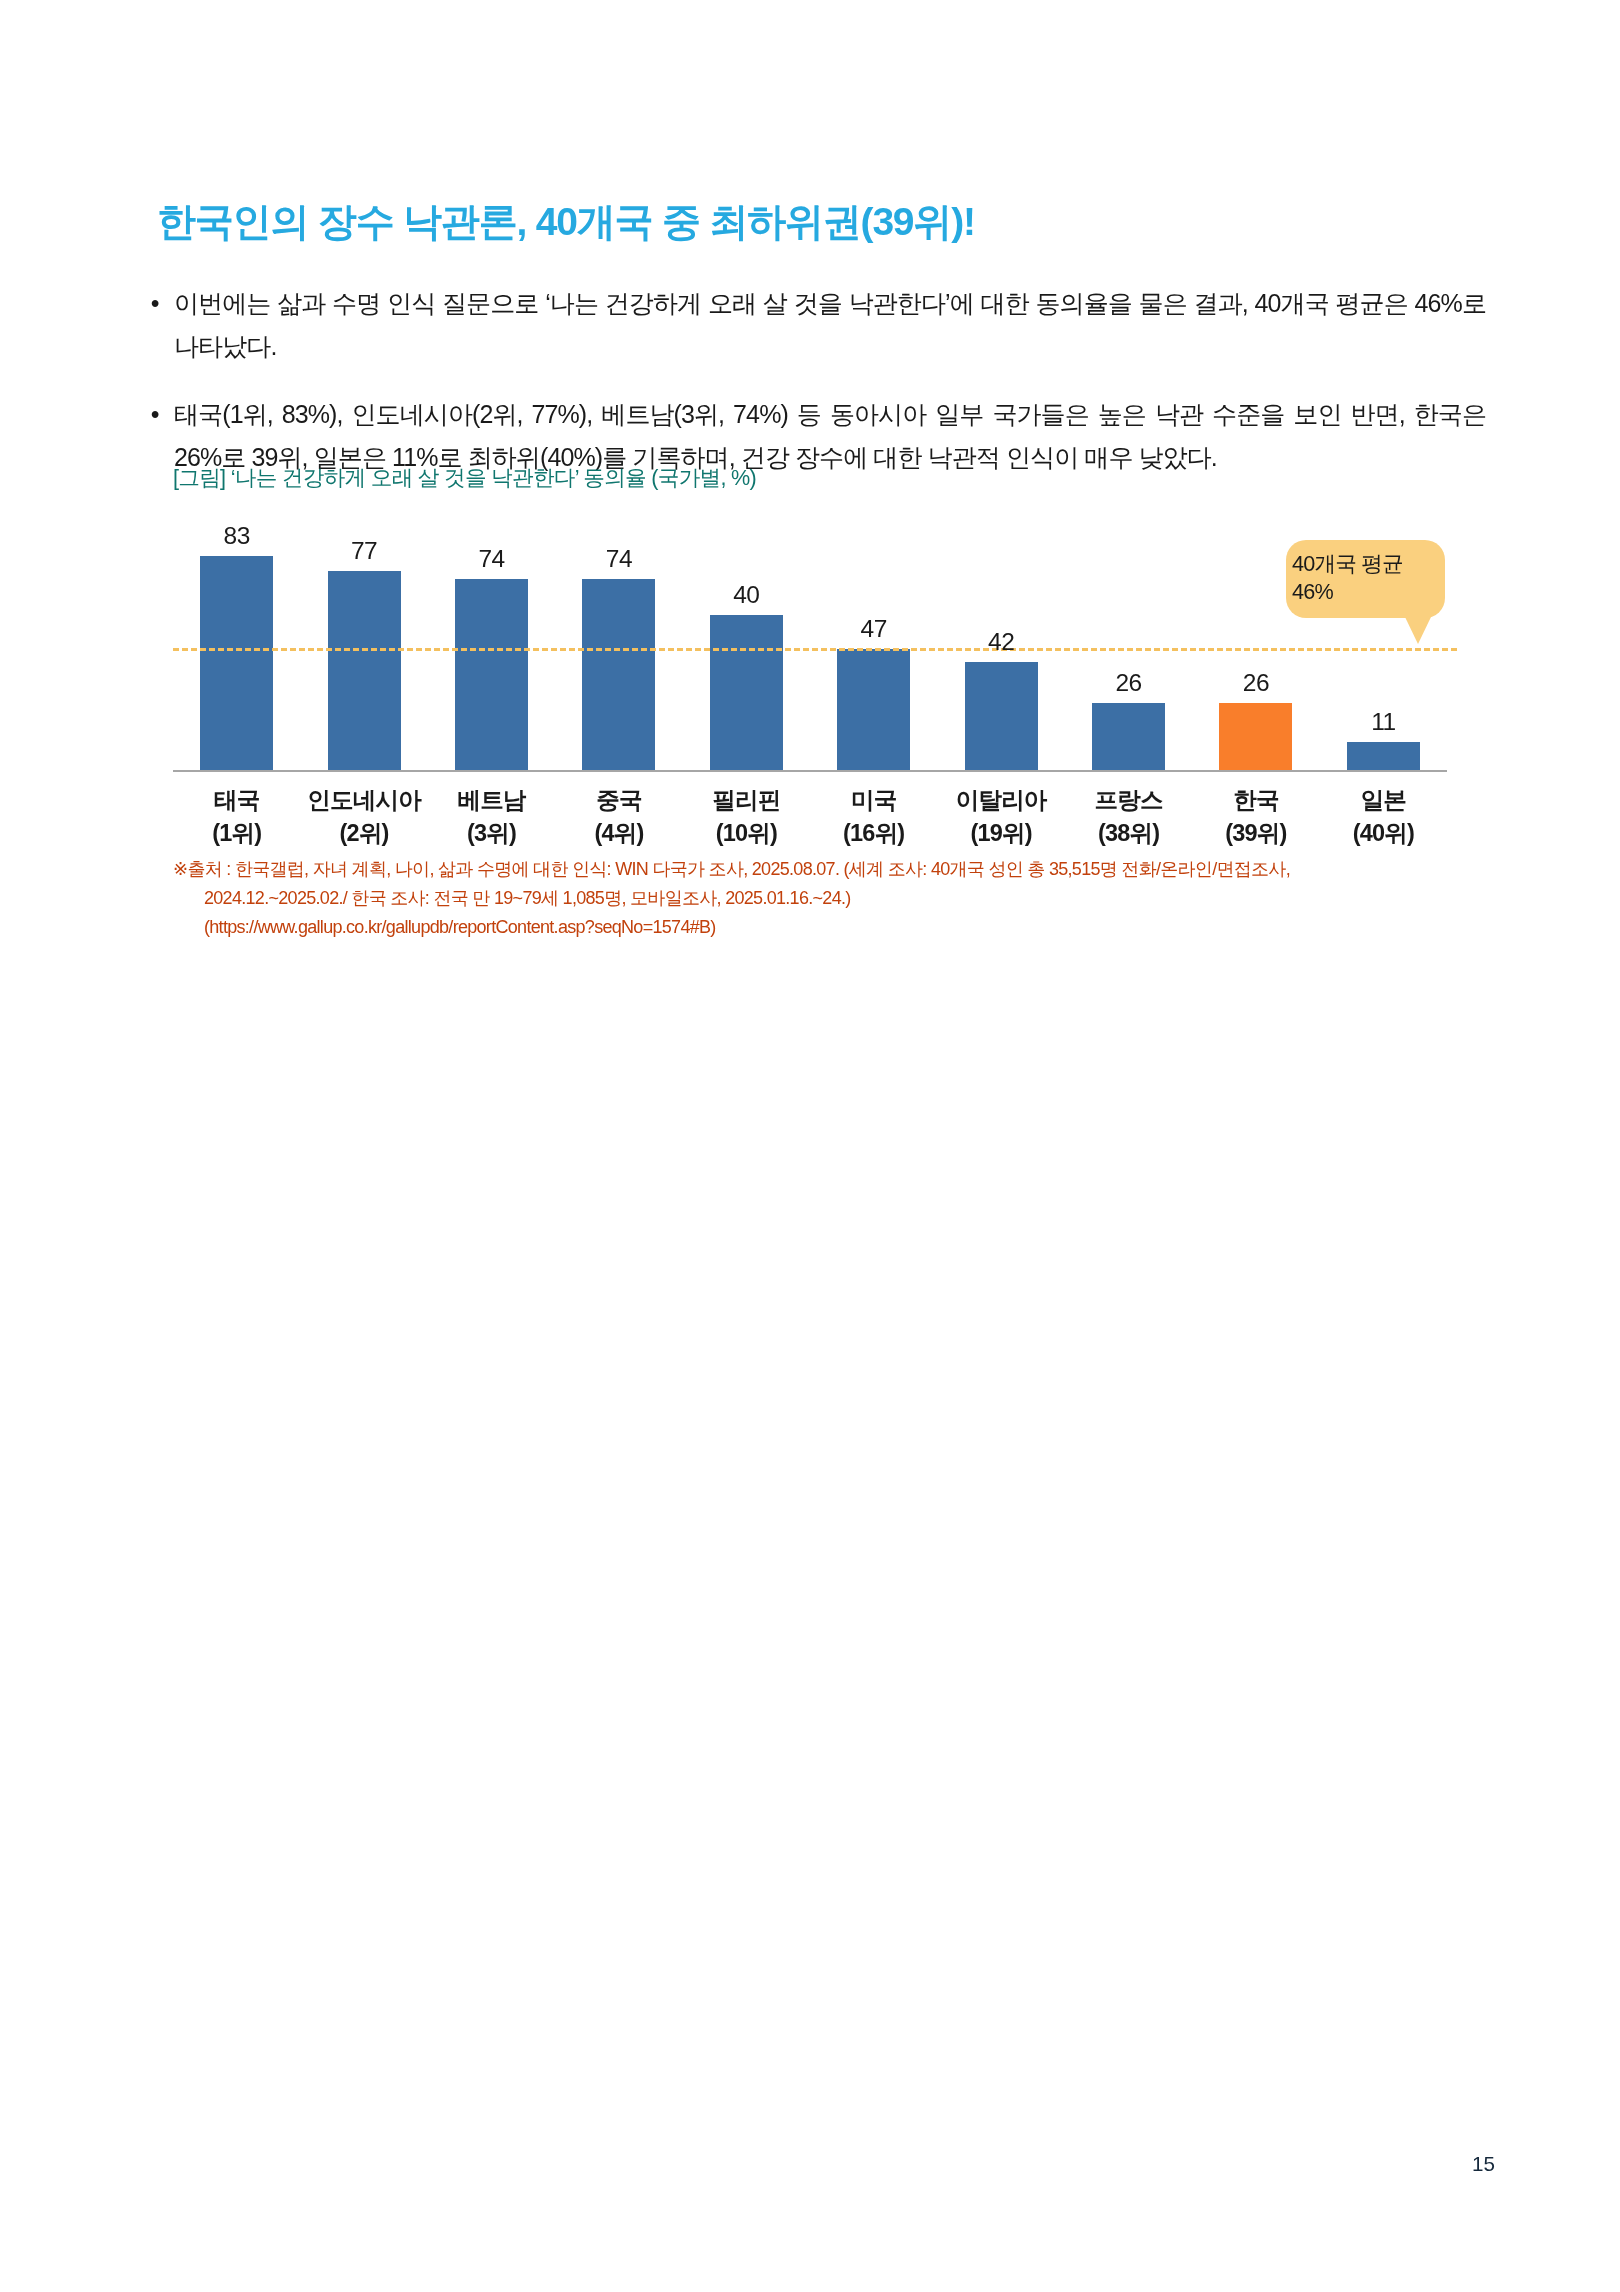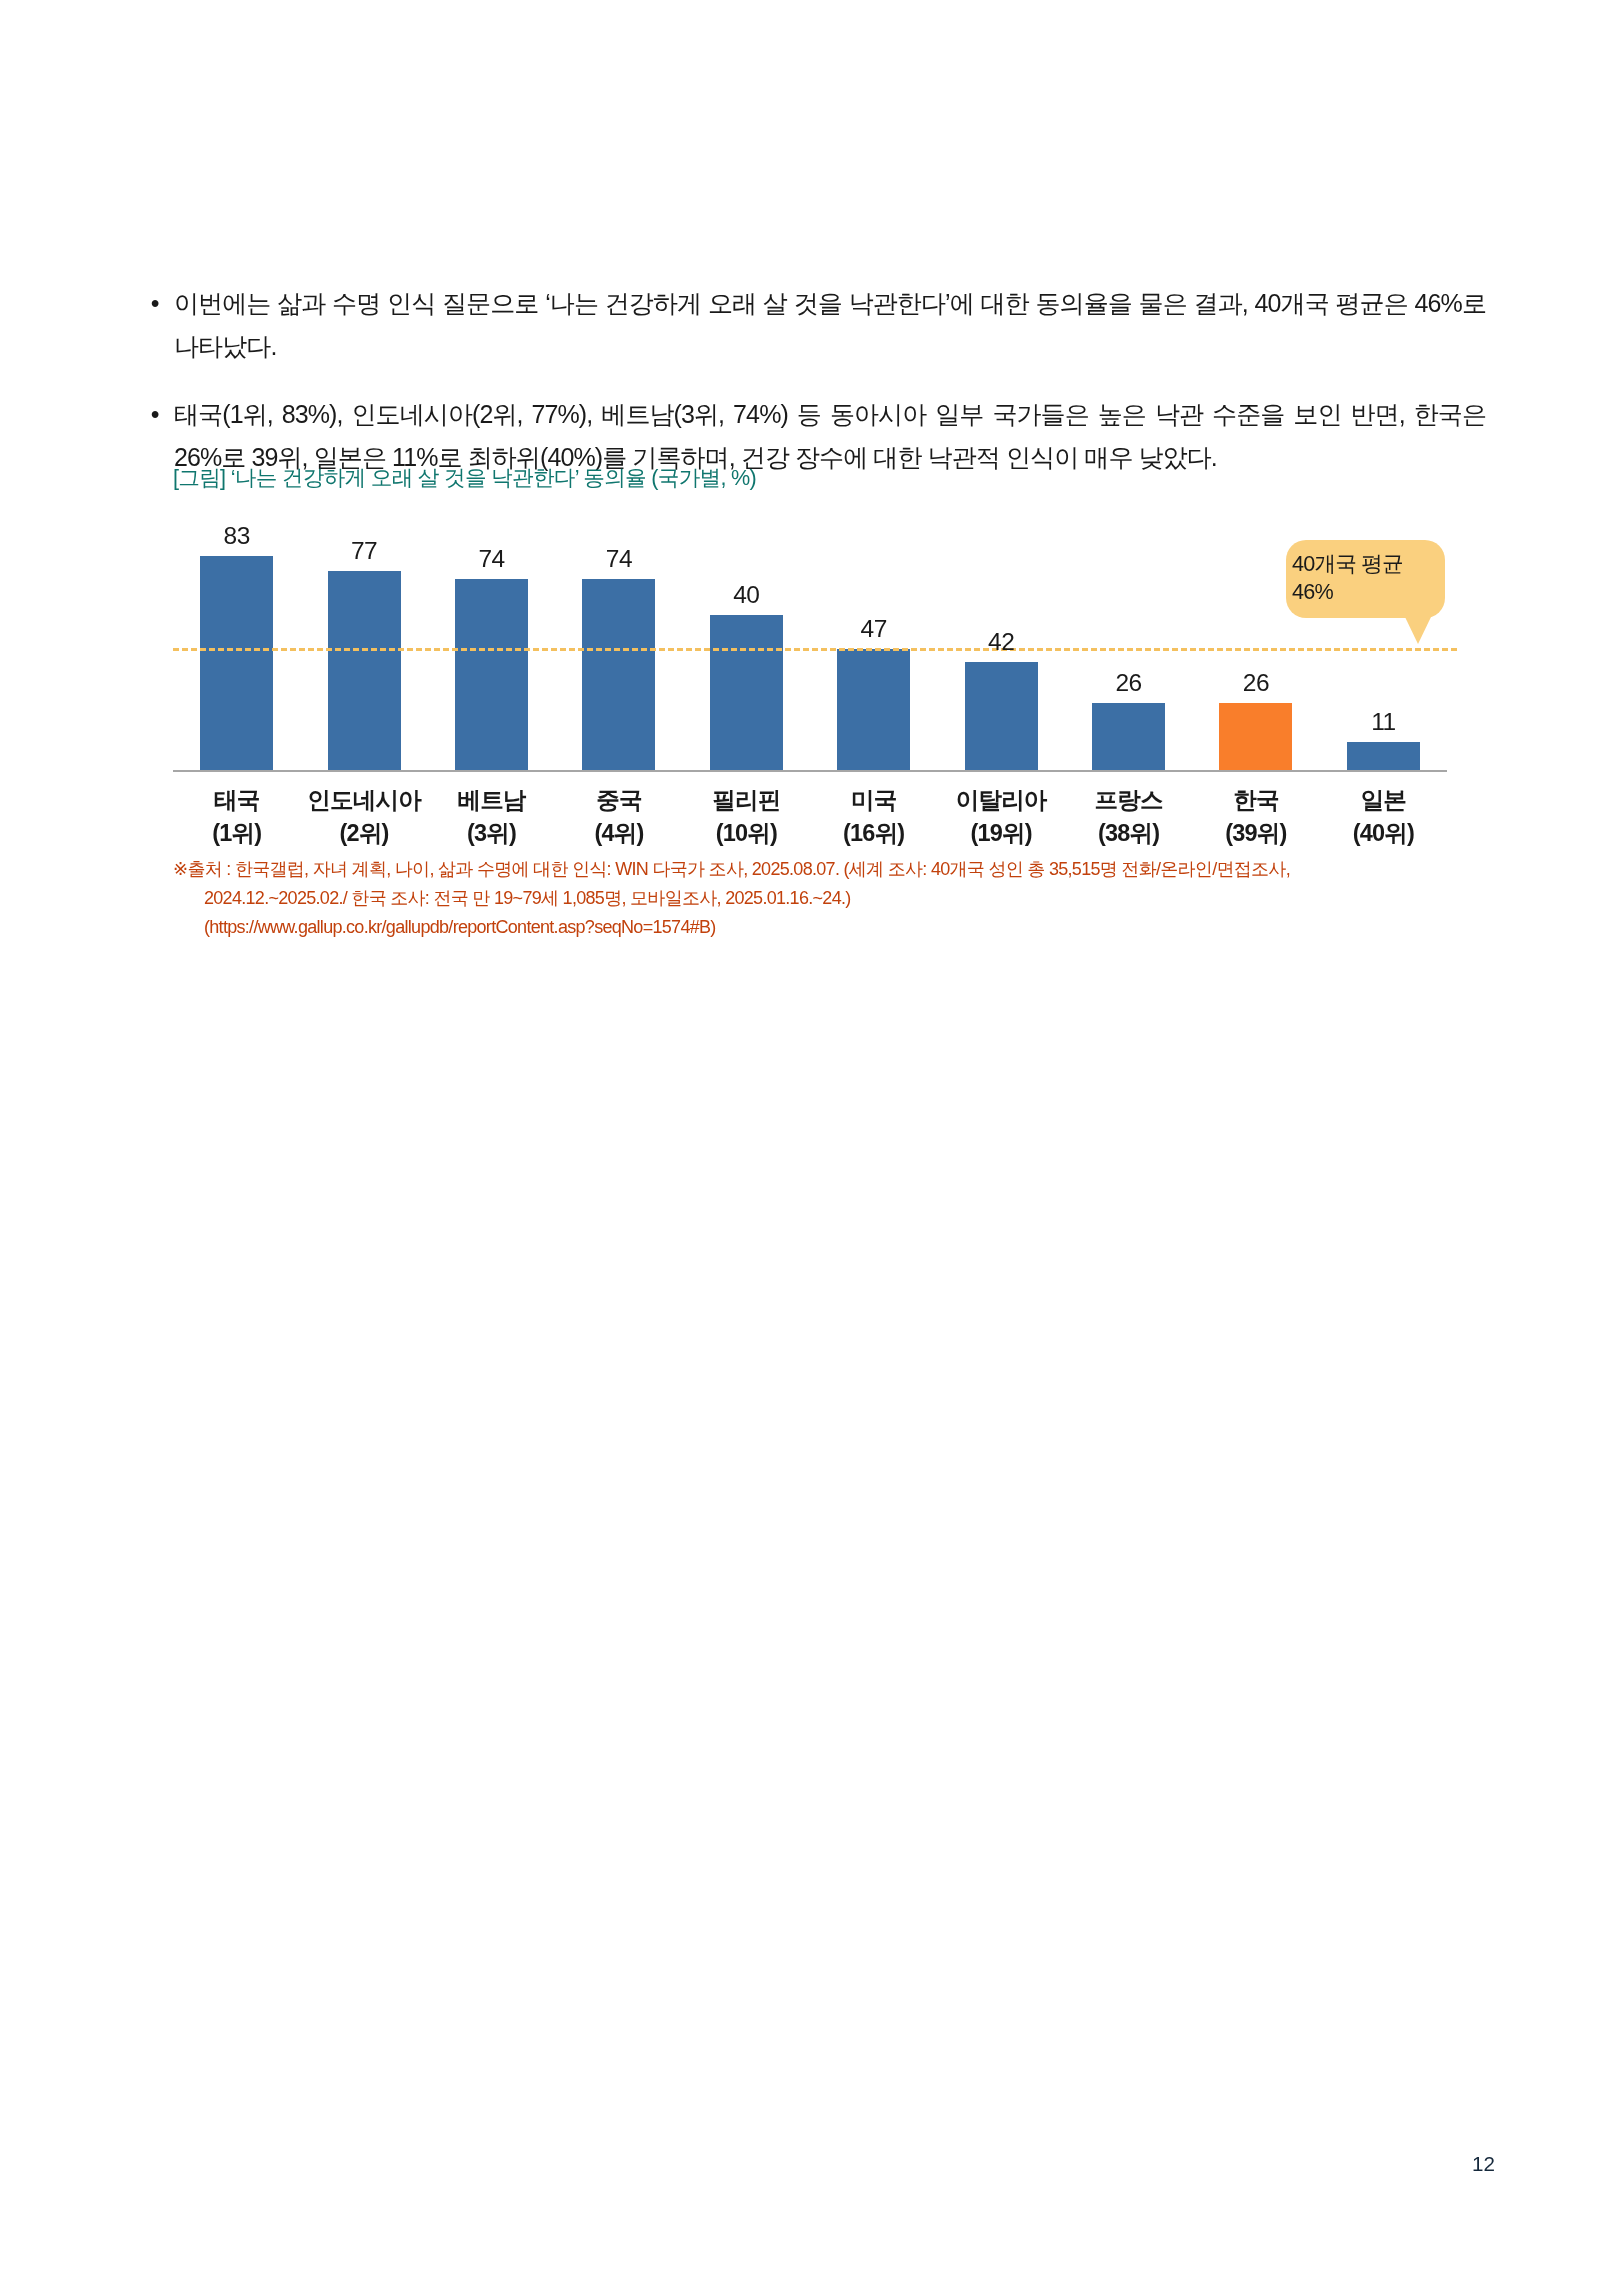--- a/index.html
+++ b/index.html
@@ -211,20 +211,21 @@
     top: 2152px;
     font-size: 20.6px;
     color: #16293c;
   }
 </style>
 </head>
 <body>
 
 <div class="page">
 
+  <h1 class="title">한국인의 장수 낙관론, 40개국 중 최하위권(39위)!</h1>
 
   <div class="bullets">
     <p class="bullet">
       <span class="dot">•</span>
       <span>이번에는 삶과 수명 인식 질문으로 ‘나는 건강하게 오래 살 것을 낙관한다’에 대한 동의율을 물은 결과, 40개국 평균은 46%로 나타났다.</span>
     </p>
     <p class="bullet">
       <span class="dot">•</span>
       <span>태국(1위, 83%), 인도네시아(2위, 77%), 베트남(3위, 74%) 등 동아시아 일부 국가들은 높은 낙관 수준을 보인 반면, 한국은 26%로 39위, 일본은 11%로 최하위(40%)를 기록하며, 건강 장수에 대한 낙관적 인식이 매우 낮았다.</span>
     </p>
@@ -298,16 +299,16 @@
       <div class="xlabel"><span>한국</span><span class="rank">(39위)</span></div>
       <div class="xlabel"><span>일본</span><span class="rank">(40위)</span></div>
     </div>
 
   <div class="source">
     <span class="ln1">※출처 : 한국갤럽, 자녀 계획, 나이, 삶과 수명에 대한 인식: WIN 다국가 조사, 2025.08.07. (세계 조사: 40개국 성인 총 35,515명 전화/온라인/면접조사,</span>
     <span class="ln2">2024.12.~2025.02./ 한국 조사: 전국 만 19~79세 1,085명, 모바일조사, 2025.01.16.~24.)</span>
     <span class="ln3">(https://www.gallup.co.kr/gallupdb/reportContent.asp?seqNo=1574#B)</span>
   </div>
 
-  <div class="page-number">12</div>
+  <div class="page-number">15</div>
 
 </div>
 
 
 </body></html>

